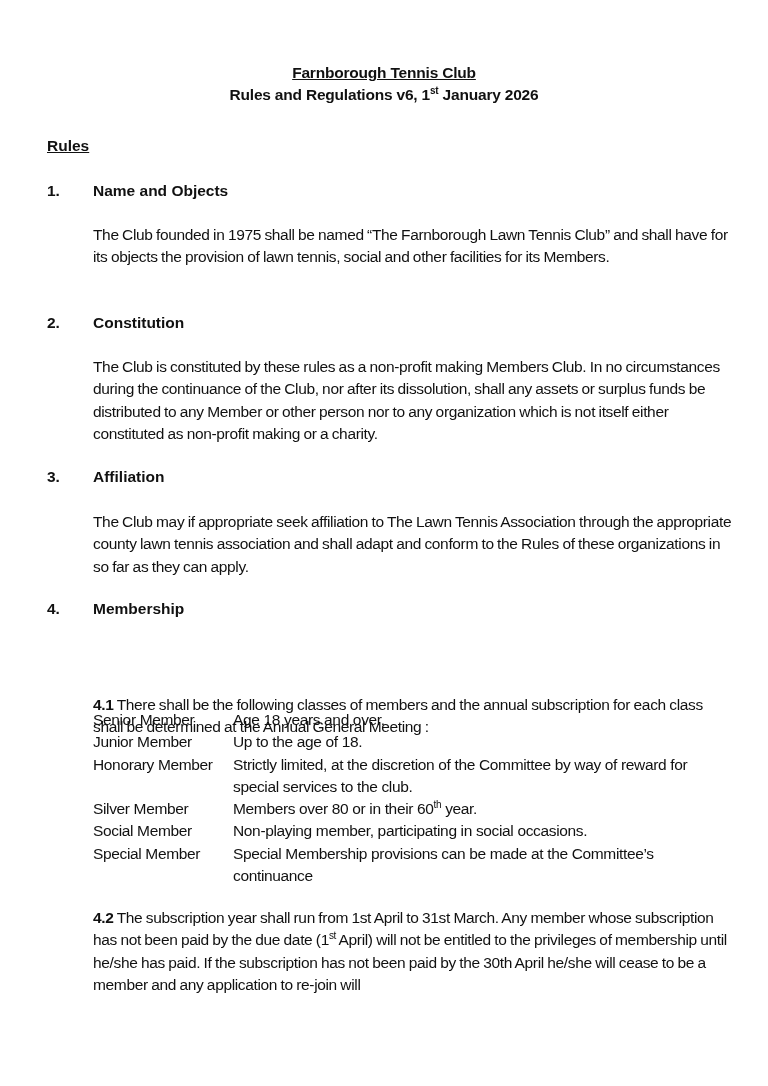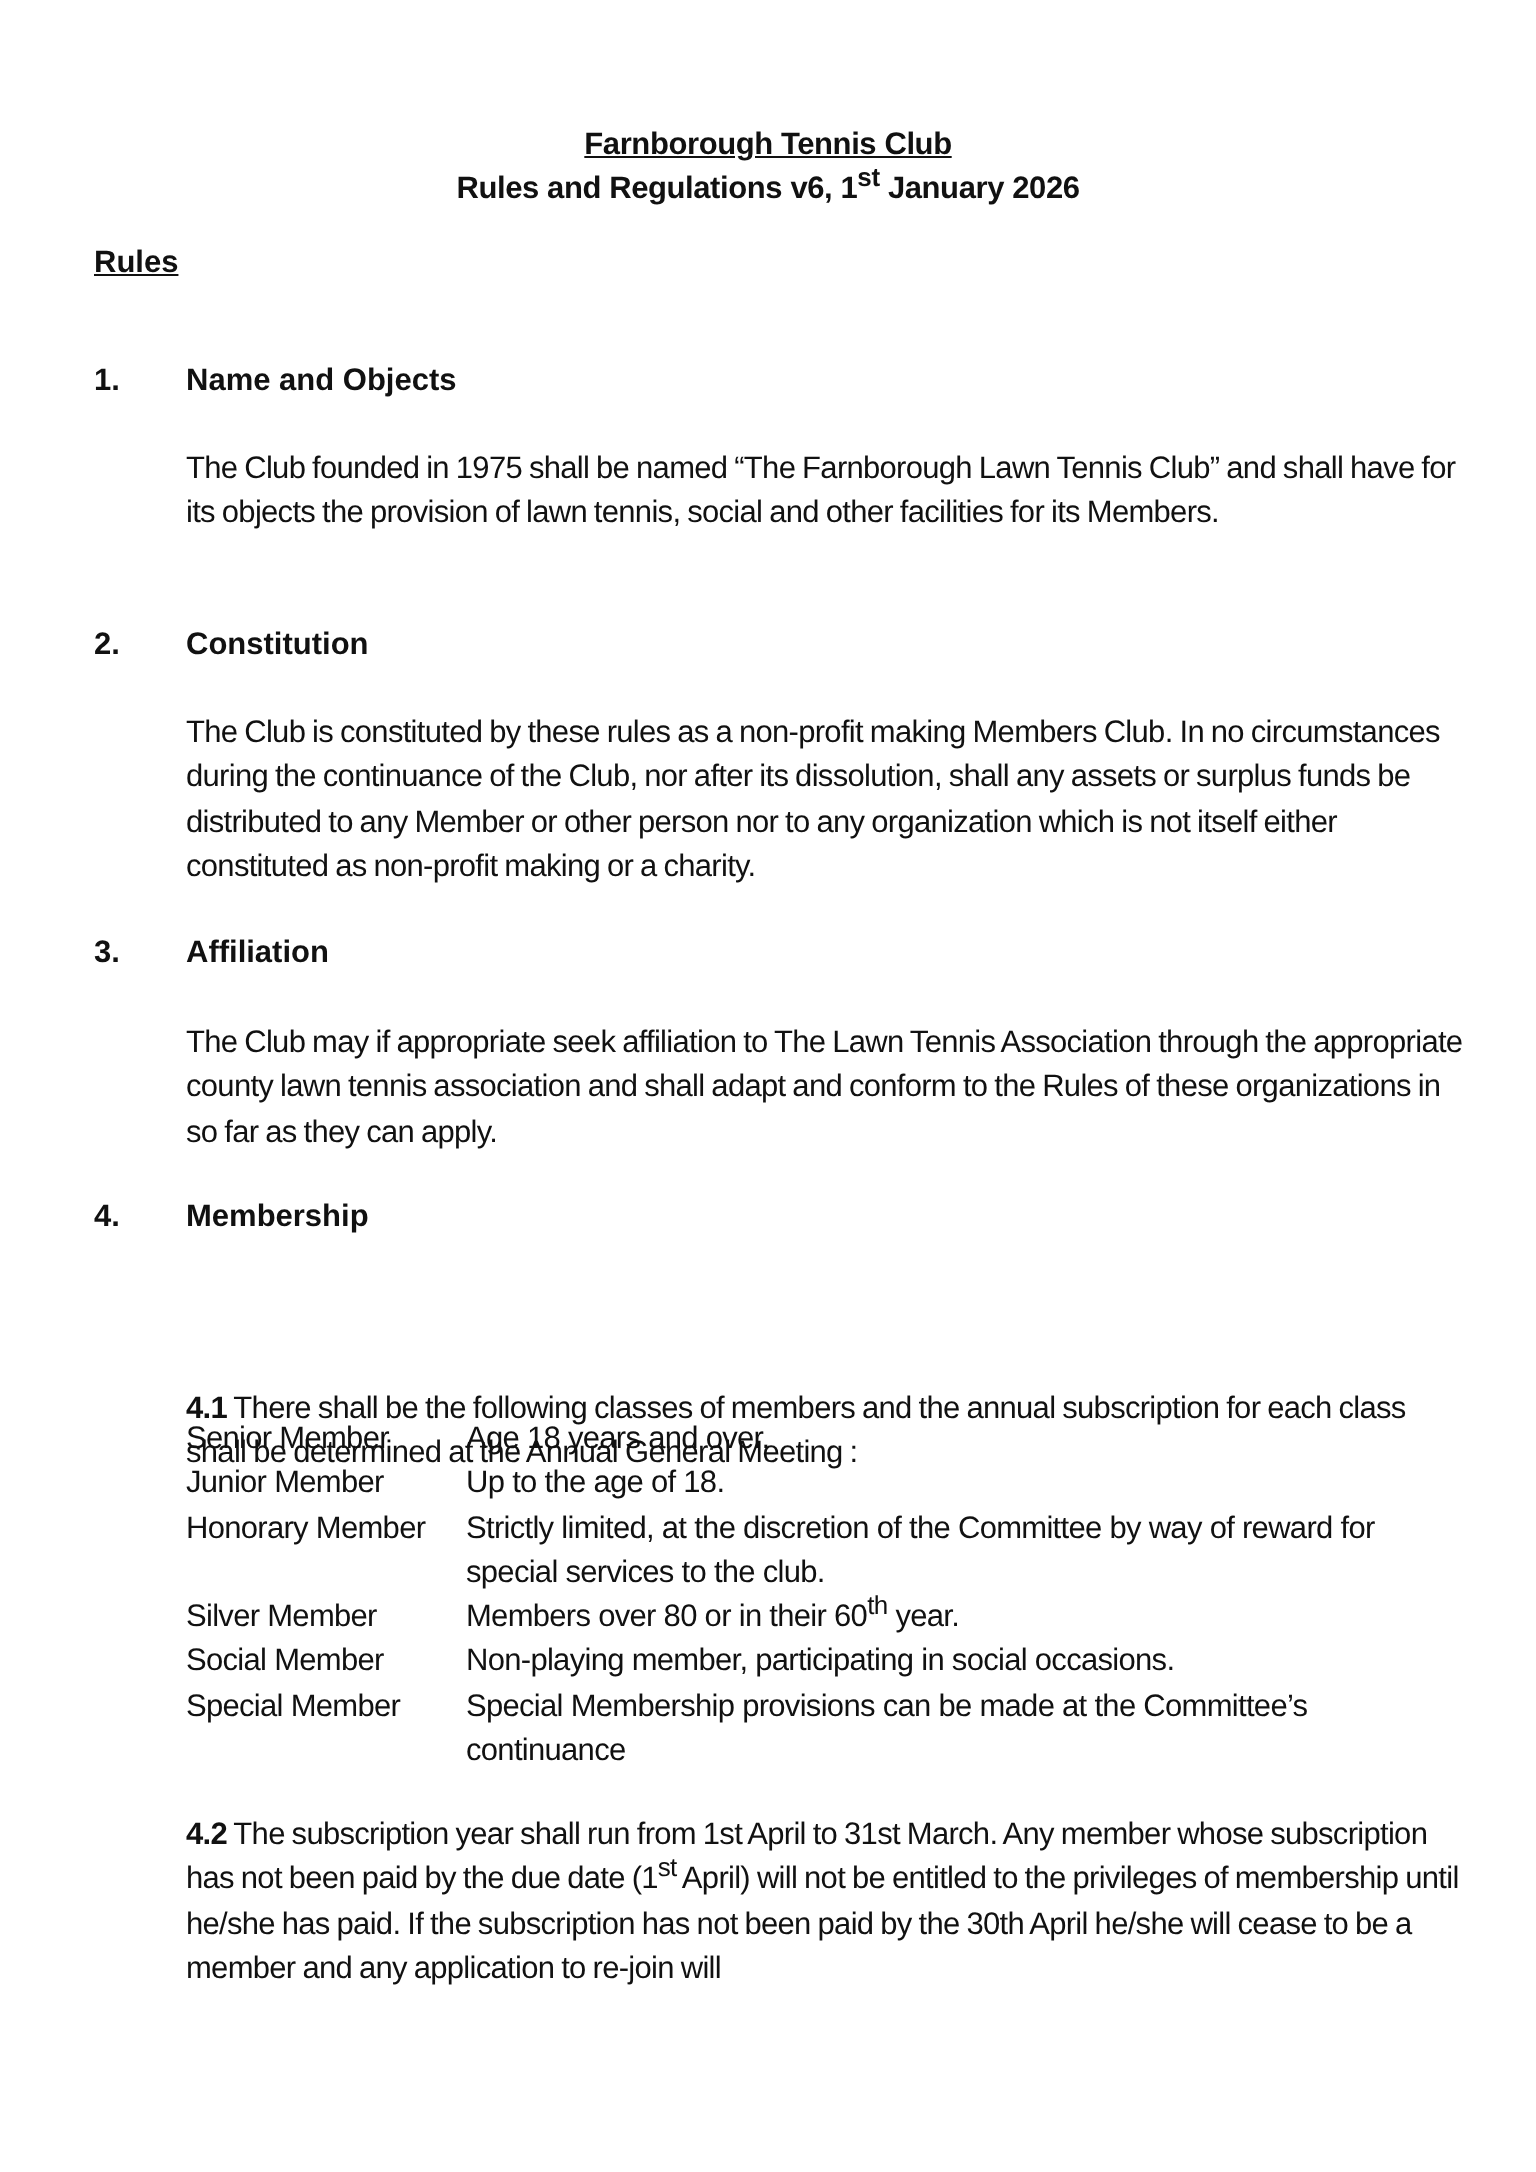--- a/index.html
+++ b/index.html
@@ -26,25 +26,25 @@
       left: 0;
       width: 768px;
       top: 62px;
       text-align: center;
       font-weight: bold;
       font-size: 15.5px;
       line-height: 22px;
       letter-spacing: -0.2px;
     }
     .title-line1 { text-decoration: underline; }
-    sup { font-size: 13px; line-height: 0; vertical-align: super; }
+    sup { font-size: 10px; line-height: 0; vertical-align: super; }
     .rules-heading {
       position: absolute;
       left: 47px;
-      top: 123px;
+      top: 137px;
       font-weight: bold;
       font-size: 15.5px;
       text-decoration: underline;
       text-align: right;
     }
     .sec-head {
       position: absolute;
       left: 47px;
       font-weight: bold;
       font-size: 15.5px;

